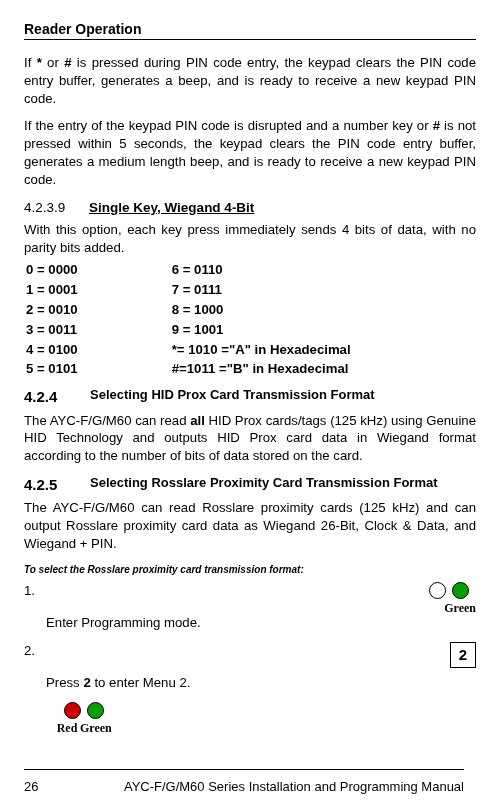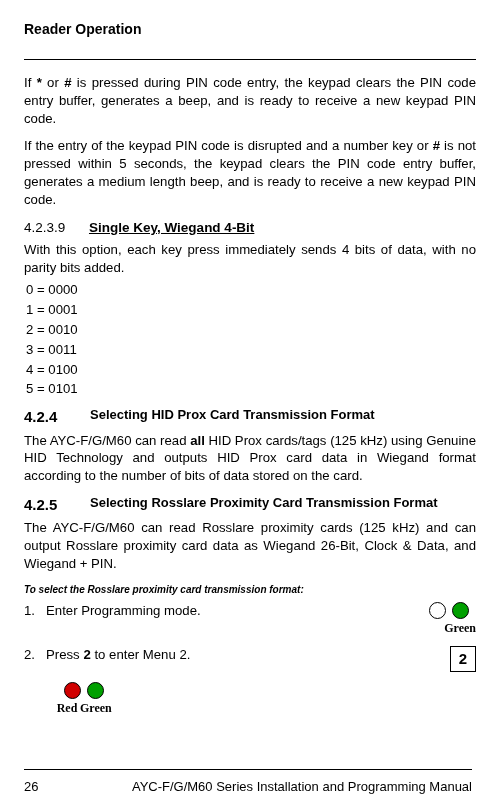--- a/index.html
+++ b/index.html
@@ -10,21 +10,21 @@
     color: #000;
     background: #fff;
     position: relative;
     padding: 20px 24px 0 24px;
     font-size: 13.2px;
     line-height: 1.35;
   }
   .header-title {
     font-weight: 700;
     font-size: 14px;
-    margin-bottom: 20px;
+    margin-bottom: 0;
   }
   .header-rule {
     border: none;
     border-top: 1.5px solid #000;
     margin-bottom: 14px;
   }
   .para {
     margin-bottom: 10px;
     text-align: justify;
   }
@@ -37,20 +37,21 @@
   .subhead-name {
     font-weight: 700;
     font-size: 13.5px;
     text-decoration: underline;
   }
   .subhead-row { margin-bottom: 4px; }
   .bit-table {
     display: flex;
     margin: 4px 0 8px 2px;
     gap: 94px;
+    font-weight: bold;
   }
   .bit-col div { padding: 1px 0; }
   .h3-row {
     margin-top: 2px;
     margin-bottom: 4px;
     display: flex;
   }
   .h3-num {
     font-weight: 700;
     font-size: 15px;
@@ -70,21 +71,21 @@
     margin-bottom: 6px;
   }
   .step-row {
     display: flex;
     margin-bottom: 10px;
   }
   .step-num {
     width: 22px;
     flex-shrink: 0;
   }
-  .step-text { flex: 1; }
+  .step-text { flex: 1; margin-top: 32px; }
   .step-icon {
     flex-shrink: 0;
     padding-left: 10px;
     text-align: center;
     font-size: 10px;
   }
   .leds {
     display: flex;
     gap: 6px;
     justify-content: center;
@@ -114,21 +115,21 @@
     justify-content: center;
     font-family: Arial, sans-serif;
     font-weight: 700;
     font-size: 15px;
     margin: 0 auto;
   }
   .footer {
     position: absolute;
     bottom: 16px;
     left: 24px;
-    right: 28px;
+    right: 36px;
   }
   .footer-rule {
     border: none;
     border-top: 1.5px solid #000;
     margin-bottom: 8px;
   }
   .footer-row {
     display: flex;
     justify-content: space-between;
     font-size: 13px;
@@ -155,20 +156,28 @@
 <p class="para" style="margin-bottom:4px;">With this option, each key press immediately sends 4 bits of data, with no parity bits added.</p>
 
 <div class="bit-table">
   <div class="bit-col">
     <div>0 = 0000</div>
     <div>1 = 0001</div>
     <div>2 = 0010</div>
     <div>3 = 0011</div>
     <div>4 = 0100</div>
     <div>5 = 0101</div>
+  </div>
+  <div class="bit-col">
+    <div>6 = 0110</div>
+    <div>7 = 0111</div>
+    <div>8 = 1000</div>
+    <div>9 = 1001</div>
+    <div>*= 1010 ="A" in Hexadecimal</div>
+    <div>#=1011 ="B" in Hexadecimal</div>
   </div>
 </div>
 
 <div class="h3-row">
   <span class="h3-num">4.2.4</span>
   <span class="h3-name">Selecting HID Prox Card Transmission Format</span>
 </div>
 <p class="para">
   <span>The AYC-F/G/M60 can read </span><strong>all</strong><span> HID Prox cards/tags (125&nbsp;kHz) using Genuine HID Technology and outputs HID Prox card data in Wiegand format according to the number of bits of data stored on the card.</span>
 </p>

